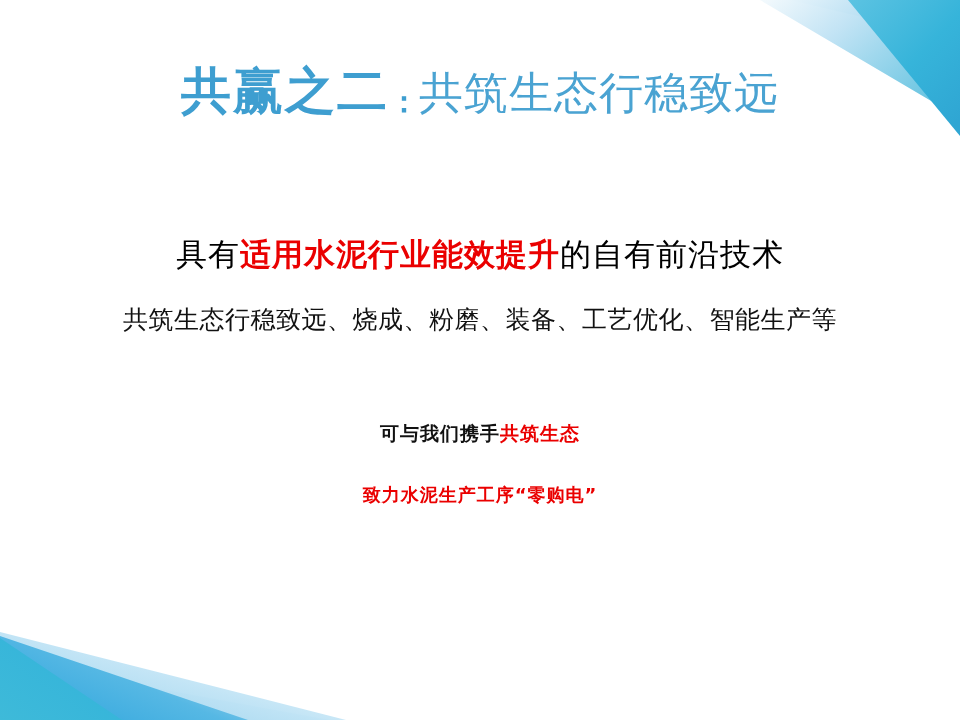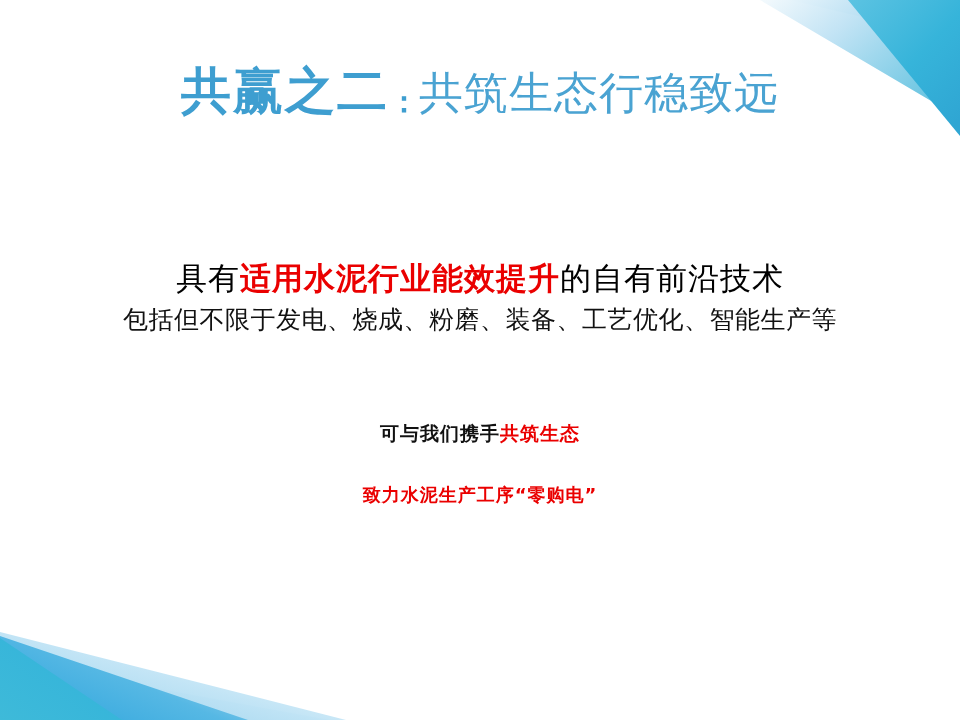--- a/index.html
+++ b/index.html
@@ -73,21 +73,20 @@
     width: 960px;
     text-align: center;
     white-space: nowrap;
     color: #000000;
   }
 
   #line-tech {
     top: 234px;
     font-size: 31px;
     letter-spacing: 1px;
-    margin-top: 24px;
   }
   #line-tech .seg-plain { font-weight: normal; color: #000000; }
   #line-tech .seg-red    { font-weight: bold;   color: #ea0000; }
 
   #line-scope {
     top: 303px;
     font-size: 25px;
     font-weight: normal;
     letter-spacing: 0.5px;
     color: #111111;
@@ -179,21 +178,21 @@
 
   <div id="title-block">
     <span class="title-main">共赢之二</span><span class="title-sep">：</span><span class="title-sub">共筑生态行稳致远</span>
   </div>
 
   <div class="body-line" id="line-tech">
     <span class="seg-plain">具有</span><span class="seg-red">适用水泥行业能效提升</span><span class="seg-plain">的自有前沿技术</span>
   </div>
 
   <div class="body-line" id="line-scope">
-    <span>包括但不限于发电、烧成、粉磨、装备、工艺优化、智能生产等</span>
+    <span>共筑生态行稳致远、烧成、粉磨、装备、工艺优化、智能生产等</span>
   </div>
 
   <div class="body-line" id="line-partner">
     <span class="seg-plain">可与我们携手</span><span class="seg-red">共筑生态</span>
   </div>
 
   <div class="body-line" id="line-zero">
     <span>致力水泥生产工序“零购电”</span>
   </div>
 

